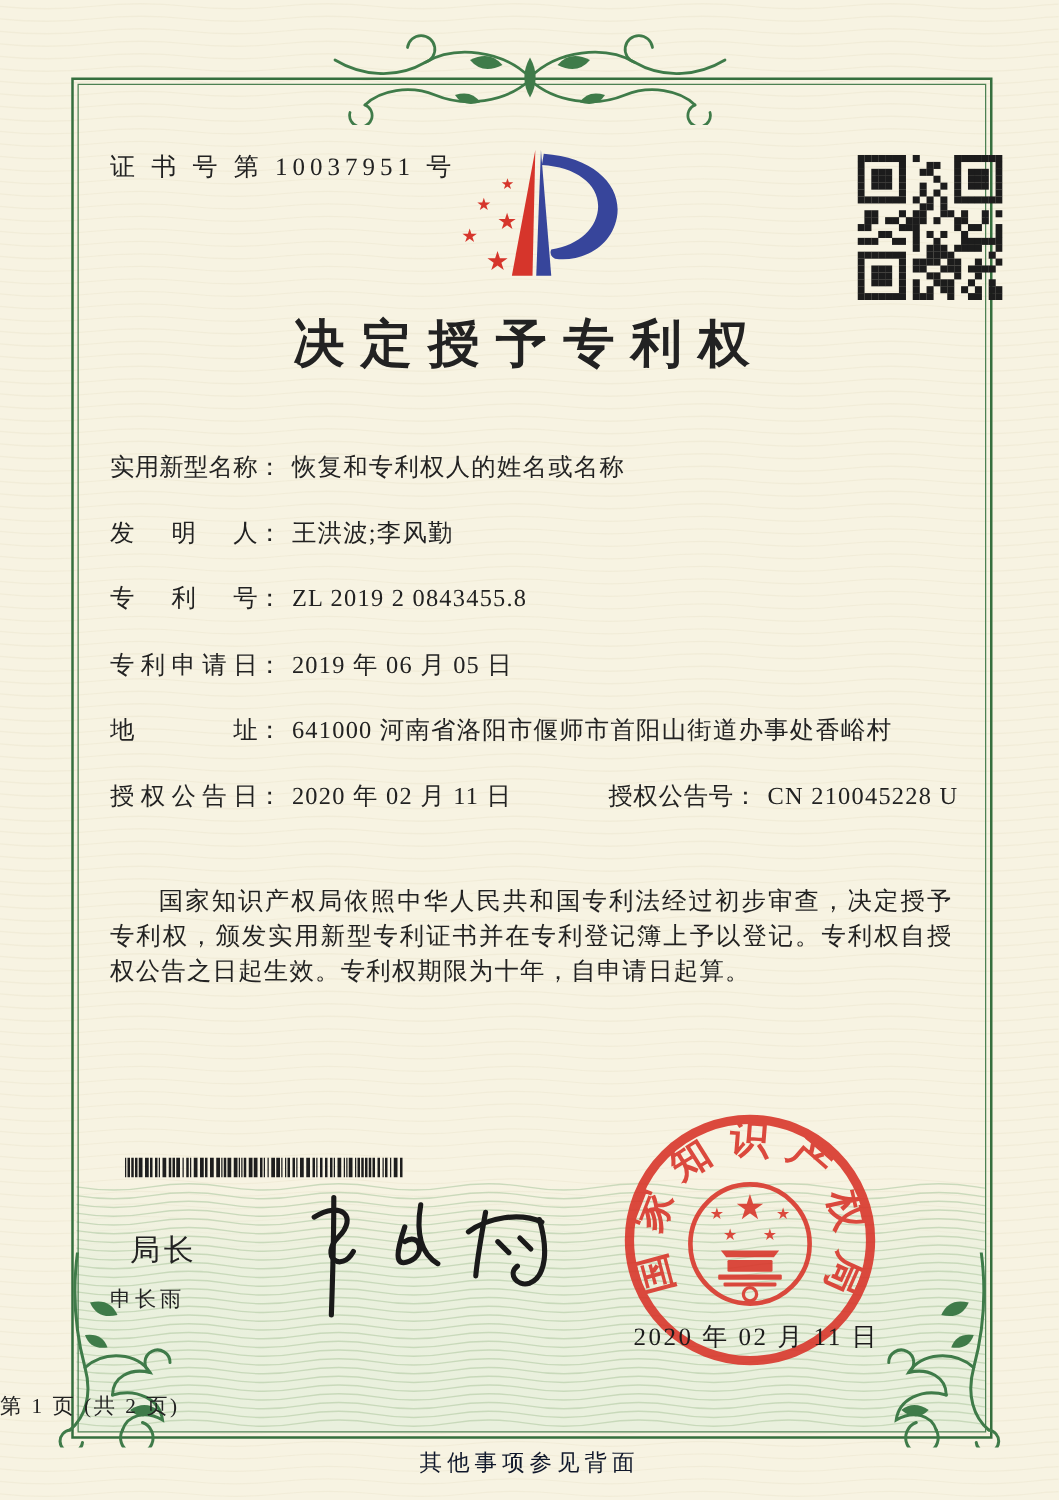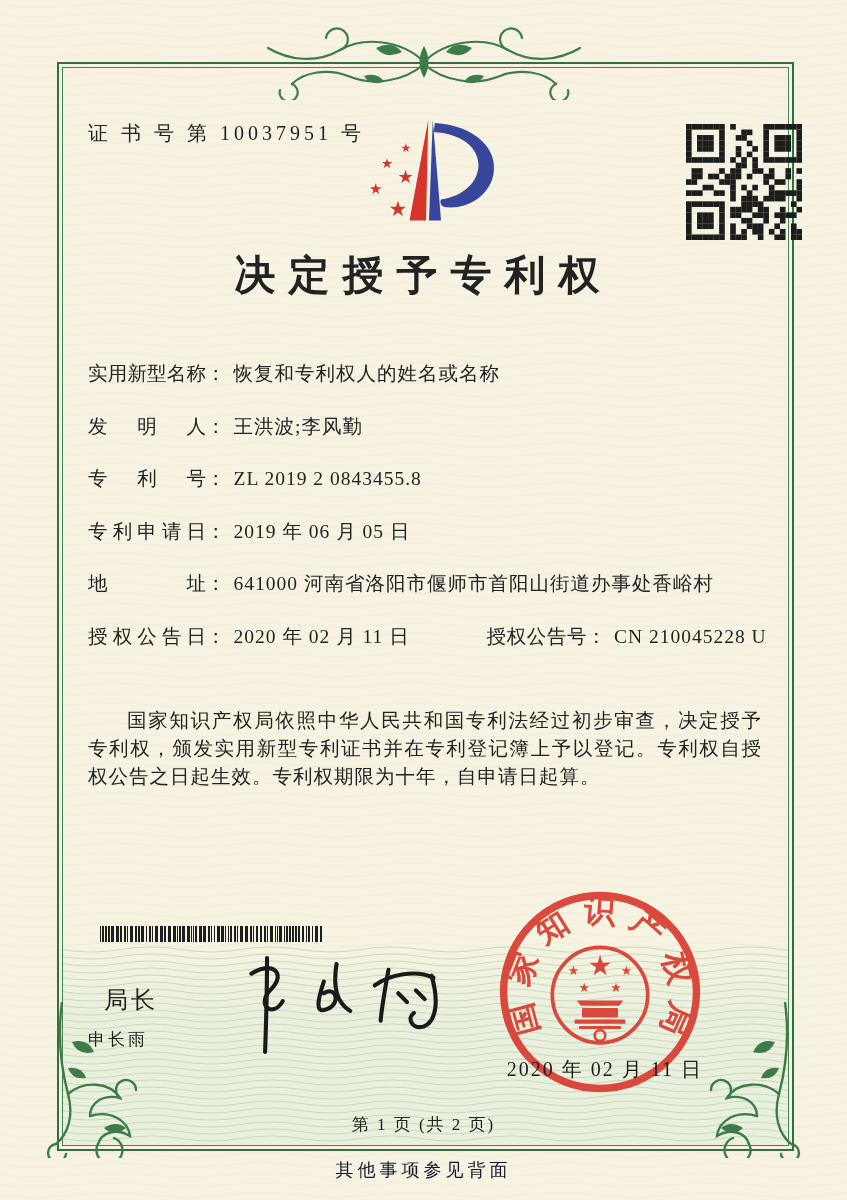--- a/index.html
+++ b/index.html
@@ -40,21 +40,21 @@
               letter-spacing:1px;text-align:justify;}
   #paragraphs p{margin:0;text-indent:2em;font-family:Liberation Mono, monospace;}
   
   #barcode{left:100px;top:926px;z-index:4;}
   #director-title{left:88px;top:984px;font-size:24px;letter-spacing:3px;z-index:5;margin-left:16px;}
   #director-name{left:88px;top:1028px;font-size:17px;letter-spacing:3px;z-index:5;}
   #signature{left:222px;top:948px;z-index:5;}
   #seal{left:494px;top:886px;z-index:5;opacity:.9;}
   #seal-date{left:505px;top:1056px;width:200px;text-align:center;font-size:20px;
              letter-spacing:2px;z-index:6;color:#1c1c1c;}
-  #page-indicator{left:0;top:1113px;width:847px;text-align:center;font-size:17px;
+  #page-indicator{left:0;top:1113px;width:847px;font-size:17px;
                   letter-spacing:2px;z-index:4;}
   #footer-note{left:0;top:1158px;width:847px;text-align:center;font-size:18px;
                letter-spacing:4px;z-index:4;color:#0f172a;}
 </style>
 </head>
 <body>
 
 <svg id="page-waves" class="abs" width="847" height="1200">
     <path d="M0,5 Q37.5,9 75,5 Q112.5,1 150,5 Q187.5,9 225,5 Q262.5,1 300,5 Q337.5,9 375,5 Q412.5,1 450,5 Q487.5,9 525,5 Q562.5,1 600,5 Q637.5,9 675,5 Q712.5,1 750,5 Q787.5,9 825,5 Q862.5,1 900,5 Q937.5,9 975,5 Q1012.5,1 1050,5" fill="none" stroke="#ddd4b5" stroke-width="1" opacity="0.45"></path>
     <path d="M0,15 Q37.5,19 75,15 Q112.5,11 150,15 Q187.5,19 225,15 Q262.5,11 300,15 Q337.5,19 375,15 Q412.5,11 450,15 Q487.5,19 525,15 Q562.5,11 600,15 Q637.5,19 675,15 Q712.5,11 750,15 Q787.5,19 825,15 Q862.5,11 900,15 Q937.5,19 975,15 Q1012.5,11 1050,15" fill="none" stroke="#ddd4b5" stroke-width="1" opacity="0.45"></path>

